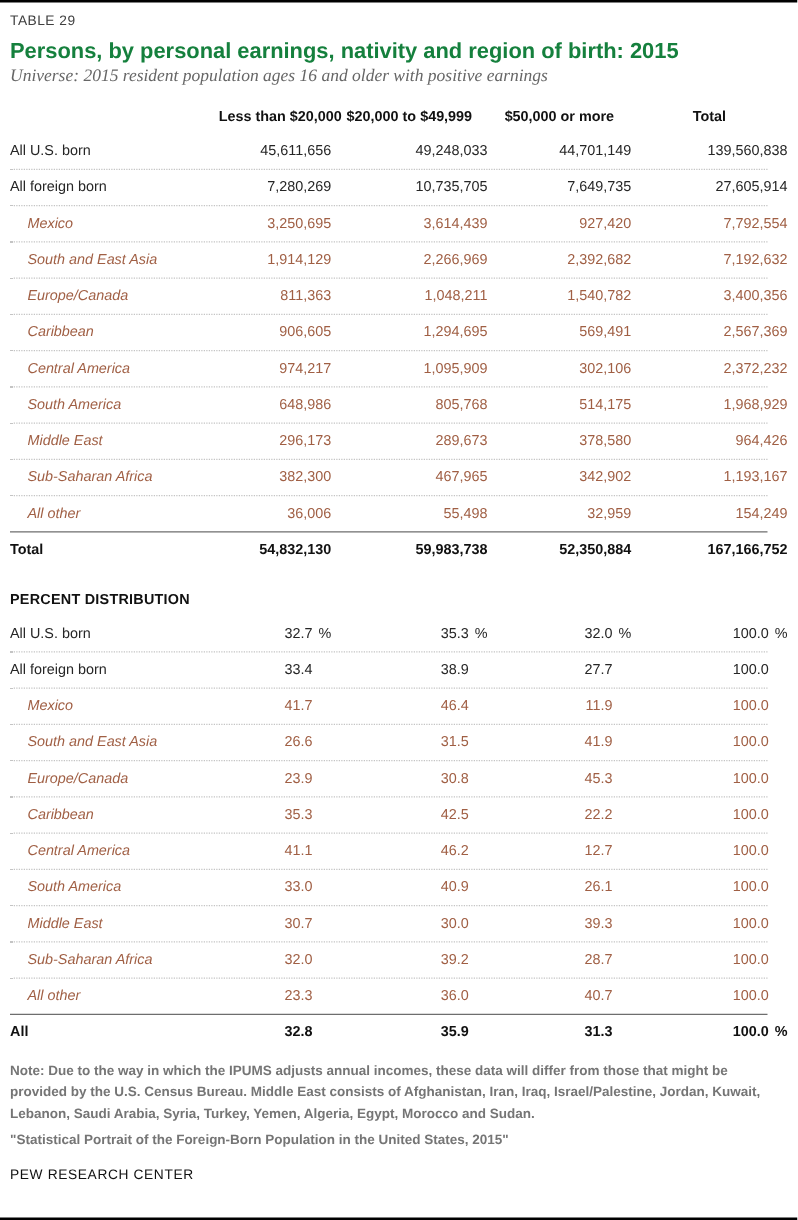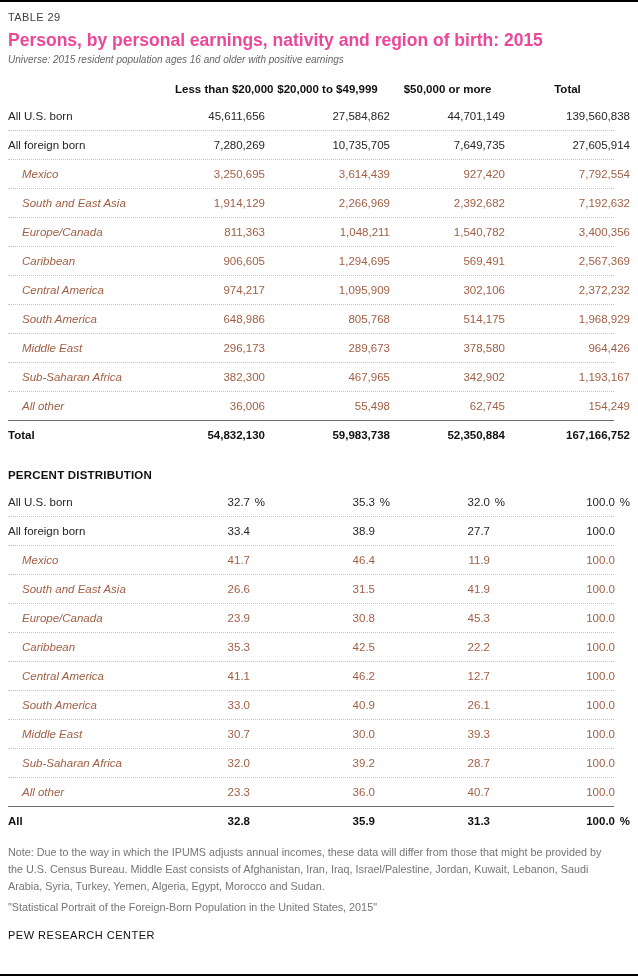--- a/index.html
+++ b/index.html
@@ -4,43 +4,43 @@
 <style>
   html,body { margin:0; padding:0; background:#ffffff; }
   body { font-family:"Liberation Sans", sans-serif; color:#262626; }
   .page {
     width:638px; height:976px; box-sizing:border-box;
     margin:0 auto; padding:0 24px 6px 8px;
     border-top:2px solid #000; border-bottom:2px solid #000;
     overflow:hidden; position:relative;
   }
   .kicker { margin-top:9px; font-size:11px; letter-spacing:.4px; color:#404040; }
-  .title  { margin:7px 0 3px 0; font-size:17.5px; font-weight:bold; color:#ec4899; }
-  .subtitle { font-family:Liberation Sans, sans-serif; font-style:italic; font-size:10px; color:#666; margin-bottom:13px; }
+  .title  { margin:7px 0 3px 0; font-size:17.5px; font-weight:bold; color:#15803d; }
+  .subtitle { font-family:Liberation Serif, serif; font-style:italic; font-size:14px; color:#666; margin-bottom:13px; }
 
   .row {
     display:grid;
     grid-template-columns:167px 90px 125px 115px 125px;
     padding:7px 0; line-height:14px; font-size:11.5px;
     border-top:1px dotted #c4c4c4;
   }
   .row.first { border-top:none; }
   .row.total { border-top:1px solid #6e6e6e; font-weight:bold; color:#111; }
   .thead { border-top:none; padding:4px 0 6px 0; font-weight:bold; color:#111; }
   .thead .cell { text-align:center; white-space:nowrap; }
   .cell { overflow:visible; }
   .cell.num { text-align:right; white-space:nowrap; }
   .row.sub { color:#a05f44; }
   .row.sub .cell.label { padding-left:14px;font-style:italic; }
   .sfx { display:inline-block; width:15px; text-align:right; }
 
   .pct-label { margin:20px 0 4px 0; font-size:11.5px; font-weight:bold; color:#111; letter-spacing:.2px; }
   .pcts .row.first { padding-top:10px; }
 
-  .notes { margin-top:9px; font-size:10.8px; color:#757575; line-height:1.58; }
+  .notes { margin-top:9px; font-size:10.8px; color:#757575; line-height:1.58;font-weight:bold; }
   .notes p { margin:0; }
   .notes p.cite { margin-top:4px; }
   .footer { margin-top:13px; font-size:11px; font-weight:normal; letter-spacing:.5px; color:#111; }
 </style>
 </head>
 <body>
 
 <div class="page">
 
   <div class="kicker">TABLE 29</div>
@@ -52,21 +52,21 @@
       <div class="cell label"></div>
       <div class="cell">Less than $20,000</div>
       <div class="cell">$20,000 to $49,999</div>
       <div class="cell">$50,000 or more</div>
       <div class="cell">Total</div>
     </div>
     <div id="count-rows">
         <div class="row main first">
           <div class="cell label">All U.S. born</div>
           <div class="cell num"><span>45,611,656</span></div>
-          <div class="cell num"><span>27,584,862</span></div>
+          <div class="cell num"><span>49,248,033</span></div>
           <div class="cell num"><span>44,701,149</span></div>
           <div class="cell num"><span>139,560,838</span></div>
         </div>
         <div class="row main">
           <div class="cell label">All foreign born</div>
           <div class="cell num"><span>7,280,269</span></div>
           <div class="cell num"><span>10,735,705</span></div>
           <div class="cell num"><span>7,649,735</span></div>
           <div class="cell num"><span>27,605,914</span></div>
         </div>
@@ -123,21 +123,21 @@
           <div class="cell label">Sub-Saharan Africa</div>
           <div class="cell num"><span>382,300</span></div>
           <div class="cell num"><span>467,965</span></div>
           <div class="cell num"><span>342,902</span></div>
           <div class="cell num"><span>1,193,167</span></div>
         </div>
         <div class="row sub">
           <div class="cell label">All other</div>
           <div class="cell num"><span>36,006</span></div>
           <div class="cell num"><span>55,498</span></div>
-          <div class="cell num"><span>62,745</span></div>
+          <div class="cell num"><span>32,959</span></div>
           <div class="cell num"><span>154,249</span></div>
         </div>
         <div class="row total">
           <div class="cell label">Total</div>
           <div class="cell num"><span>54,832,130</span></div>
           <div class="cell num"><span>59,983,738</span></div>
           <div class="cell num"><span>52,350,884</span></div>
           <div class="cell num"><span>167,166,752</span></div>
         </div>
       </div>

